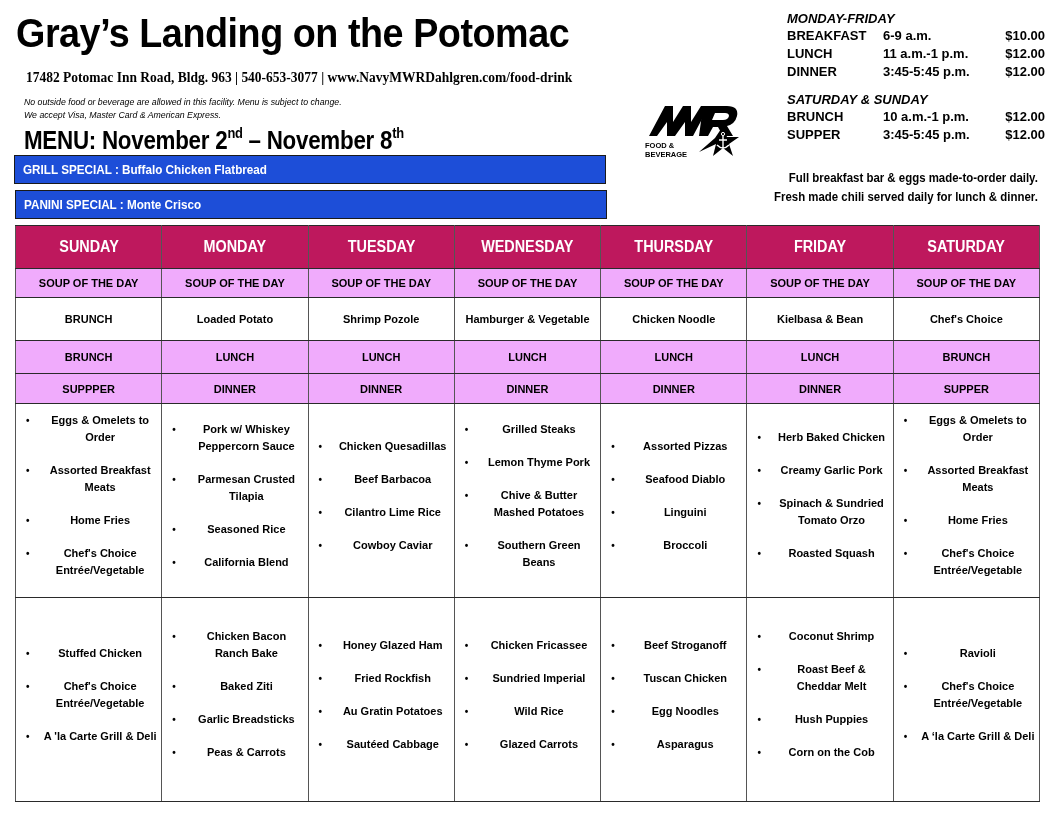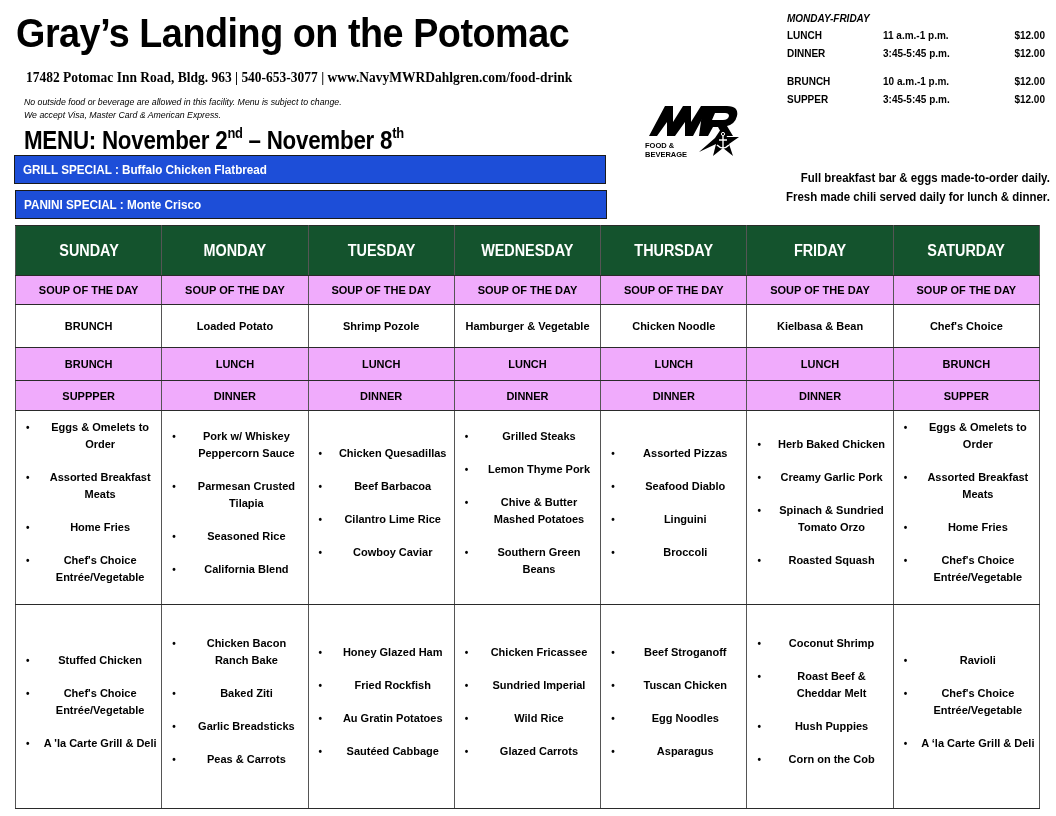--- a/index.html
+++ b/index.html
@@ -33,43 +33,43 @@
     position: absolute; background: #1d4ed8; border: 1.5px solid #1a1a1a;
     color: #fff; font-weight: bold; font-size: 13px; padding-left: 8px;
     display: flex; align-items: center; white-space: nowrap;
   }
   .special-bar .txt { transform: scaleX(0.9); transform-origin: left center; display: inline-block; }
   #grill { left: 14px; top: 155px; width: 592px; height: 29px; }
   #panini { left: 15px; top: 190px; width: 592px; height: 29px; }
 
   .logo { position: absolute; left: 643px; top: 100px; width: 100px; height: 60px; text-decoration: underline; }
 
-  .hours { position: absolute; left: 787px; top: 10px; width: 262px; font-weight: bold; font-size: 10px; }
+  .hours { position: absolute; left: 787px; top: 10px; width: 262px; font-weight: bold; font-size: 13px; }
   .hours .hdr { font-style: italic; height: 17px; line-height: 17px; }
   .hours .row { display: flex; height: 18px; line-height: 18px; white-space: nowrap; }
   .hours .row .m { width: 96px; }
   .hours .row .t { width: 110px; }
   .hours .row .p { flex: 1; text-align: right; padding-right: 4px; }
   .hours .gap { height: 10px; }
 
   .tagline {
-    position: absolute; right: 6px; top: 168px; text-align: right;
+    position: absolute; right: 18px; top: 168px; text-align: right;
     font-weight: bold; font-size: 13px; line-height: 19px; white-space: nowrap;
   }
   .tagline div { transform: scaleX(0.88); transform-origin: right top; }
 
   table.grid {
     position: absolute; left: 15px; top: 225px; width: 1025px;
     border-collapse: collapse; table-layout: fixed;
   }
   table.grid td, table.grid th {
     border: 1px solid #2a2a2a; border-left-color: #555; border-right-color: #555;
     font-weight: bold; text-align: center; vertical-align: middle;
   }
-  th.day { background: #14532d; color: #fff; height: 50px; font-size: 16px; }
+  th.day { background: #be185d; color: #fff; height: 43px; font-size: 16px; }
   th.day span { display: inline-block; transform: scaleX(0.9); }
   td.label { background: #f0abfc; height: 29px; font-size: 11px; }
   td.label.tall { height: 33px; }
   td.label.s2 { height: 30px; }
   td.soup { background: #fff; height: 43px; font-size: 11px; line-height: 16px; padding: 0 6px; }
   td.items { background: #fff; vertical-align: top; text-align: left; font-size: 11px; padding: 6px 4px 0 8px; }
   td.items.r1 { height: 194px; }
   td.items.r2 { height: 204px; }
   ul.dish { list-style: none; }
   ul.dish li { position: relative; padding-left: 19px; line-height: 17px; margin-bottom: 16px; }
@@ -101,30 +101,36 @@
     <path d="M80 36 L80 48 M76 40 L84 40 M74 45 Q80 51 86 45" stroke="#fff" stroke-width="1.4" fill="none"></path>
     <circle cx="80" cy="34" r="1.6" fill="none" stroke="#fff" stroke-width="1"></circle>
     <text x="2" y="48" font-family="Liberation Sans, sans-serif" font-size="7.5" font-weight="bold" fill="#000">FOOD &amp;</text>
     <text x="2" y="57" font-family="Liberation Sans, sans-serif" font-size="7.5" font-weight="bold" fill="#000">BEVERAGE</text>
   </svg>
 </div>
 
 <div class="hours">
   <div class="hdr">MONDAY-FRIDAY</div>
   <div class="row">
+    <span class="m">BREAKFAST</span>
+    <span class="t">6-9 a.m.</span>
+    <span class="p">$10.00</span>
+  </div>
+  <div class="row">
     <span class="m">LUNCH</span>
     <span class="t">11 a.m.-1 p.m.</span>
     <span class="p">$12.00</span>
   </div>
   <div class="row">
     <span class="m">DINNER</span>
     <span class="t">3:45-5:45 p.m.</span>
     <span class="p">$12.00</span>
   </div>
   <div class="gap"></div>
+  <div class="hdr">SATURDAY &amp; SUNDAY</div>
   <div class="row">
     <span class="m">BRUNCH</span>
     <span class="t">10 a.m.-1 p.m.</span>
     <span class="p">$12.00</span>
   </div>
   <div class="row">
     <span class="m">SUPPER</span>
     <span class="t">3:45-5:45 p.m.</span>
     <span class="p">$12.00</span>
   </div>

